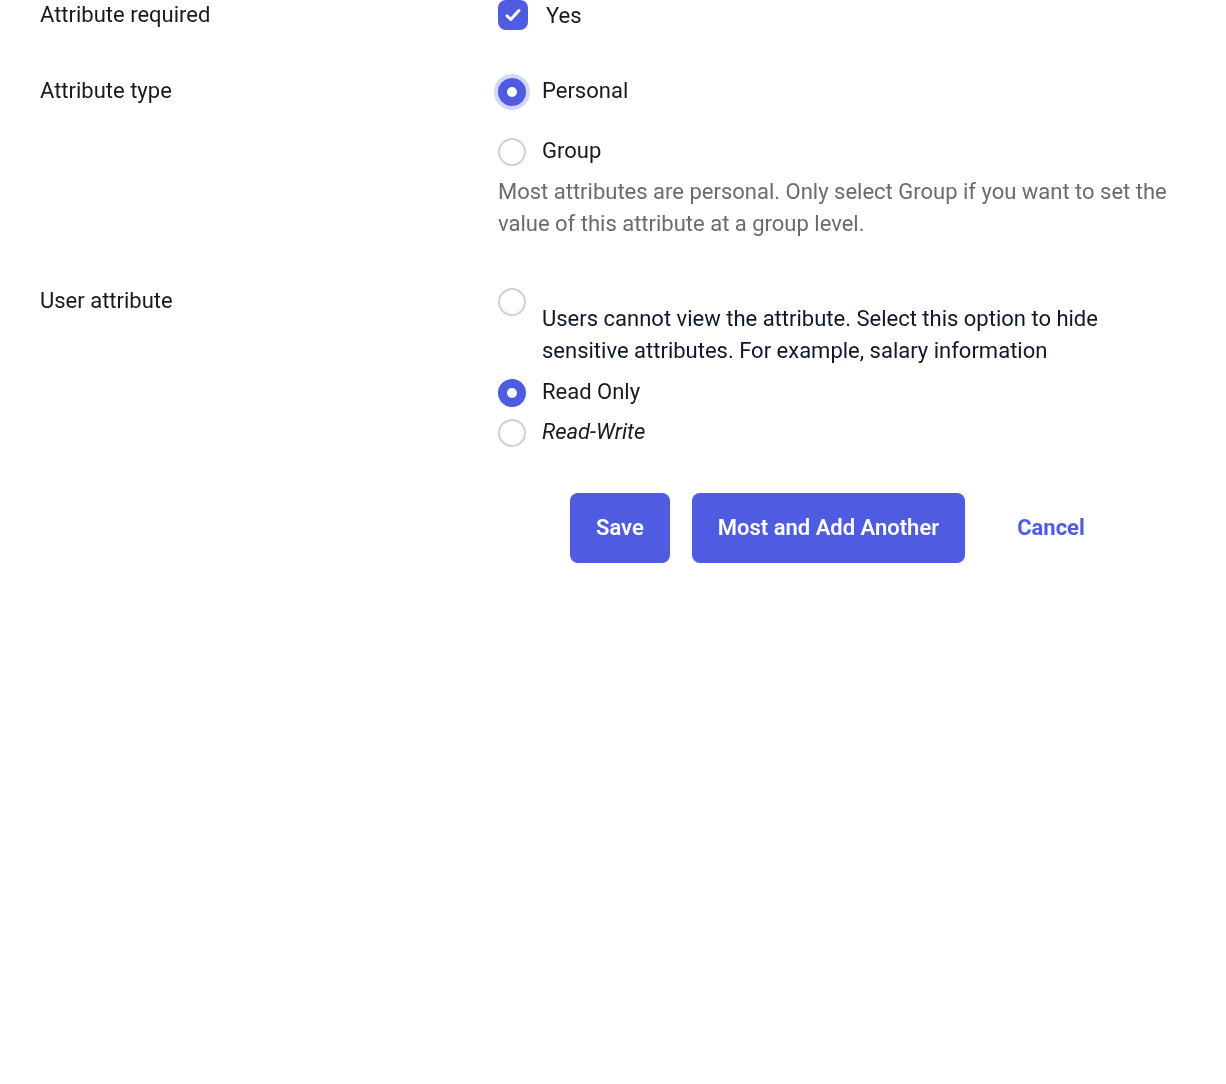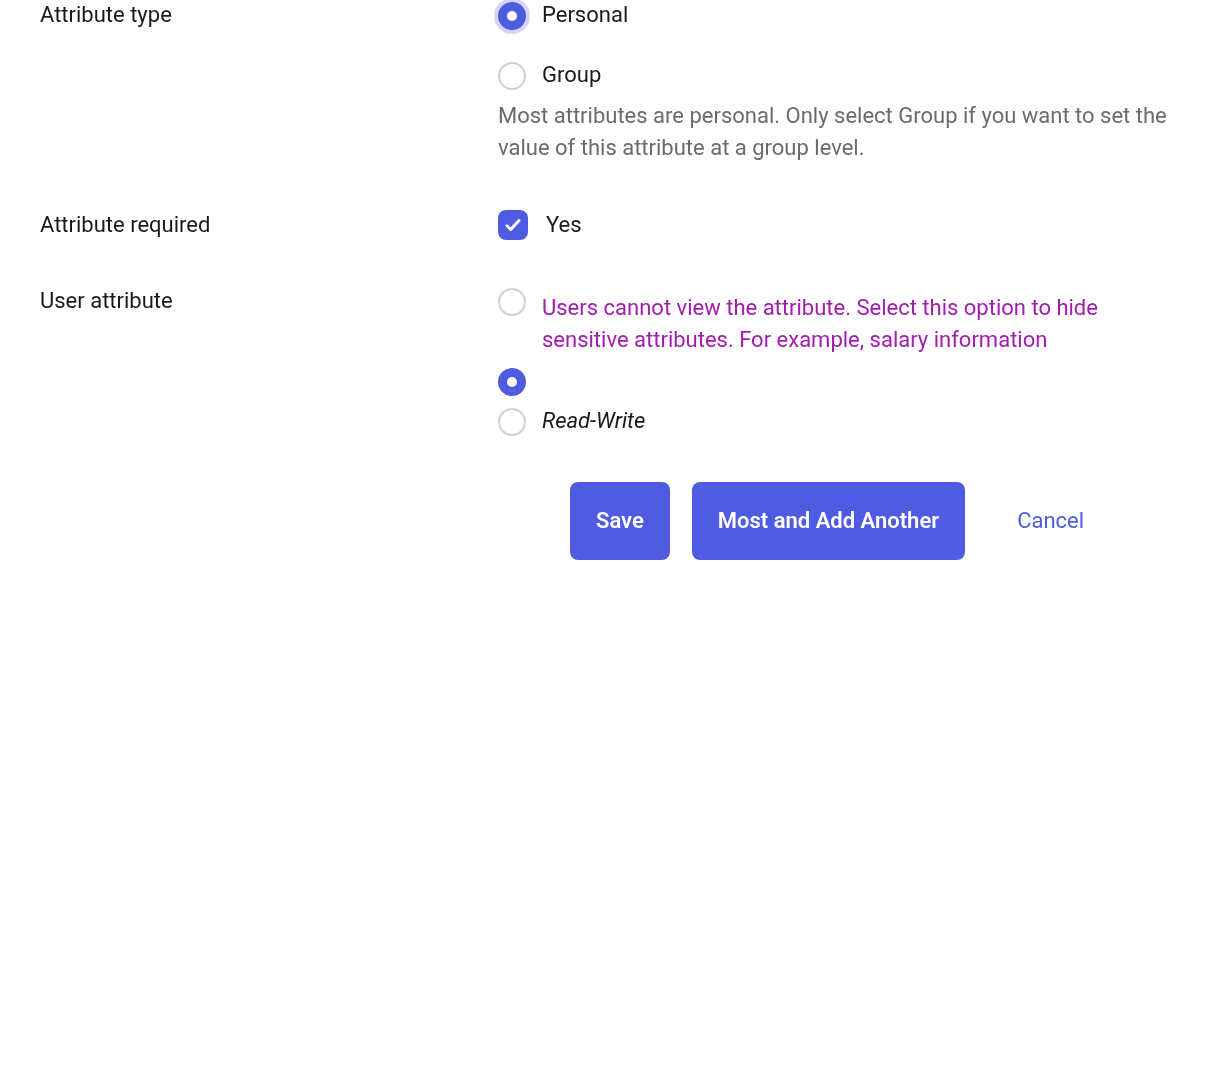--- a/index.html
+++ b/index.html
@@ -117,116 +117,117 @@
       flex: 1;
       min-width: 0;
     }
     .radio-label {
       font-size: 22px;
       color: #1a1a1a;
       line-height: 1.35;
     }
     .radio-desc {
       font-size: 22px;
-      color: #a21caf;
+      color: #0f172a;
       line-height: 1.45;
-      margin-top: 6px;
+      margin-top: 17px;
     }
 
     .actions {
       display: flex;
       align-items: center;
       gap: 22px;
       justify-content: flex-start;
       padding-left: 530px;
       margin-top: 40px;
     }
     .btn {
       display: inline-flex;
       align-items: center;
       justify-content: center;
-      height: 78px;
+      height: 70px;
       padding: 0 26px;
       border-radius: 8px;
       font-size: 22px;
       font-weight: 600;
       cursor: pointer;
       border: none;
       font-family: inherit;
     }
     .btn-primary {
       background: #4f5be0;
       color: #fff;
     }
     .btn-cancel {
       background: transparent;
       color: #4f5be0;
-      font-weight: 400;
+      font-weight: 700;
       padding: 0 12px;
       margin-left: 18px;
     }
   </style>
 </head>
 <body>
 
 <div class="form">
-
-  <div class="row">
-    <div class="label-col">
-      <span class="label">Attribute type</span>
-    </div>
-    <div class="control-col radio-group">
-      <div class="radio-option tight">
-        <span class="radio selected"></span>
-        <div class="radio-text">
-          <div class="radio-label">Personal</div>
-        </div>
-      </div>
-      <div class="radio-option tight" style="margin-top:30px;margin-bottom:0;">
-        <span class="radio"></span>
-        <div class="radio-text">
-          <div class="radio-label">Group</div>
-        </div>
-      </div>
-      <div class="helper-below">Most attributes are personal. Only select Group if you want to set the value of this attribute at a group level.</div>
-    </div>
-  </div>
 
   <div class="row">
     <div class="label-col">
       <span class="label">Attribute required</span>
     </div>
     <div class="control-col">
       <div class="check-row">
         <span class="checkbox">
           <svg viewBox="0 0 24 24" fill="none" stroke="#fff" stroke-width="4" stroke-linecap="round" stroke-linejoin="round">
             <polyline points="4 13 9 18 20 6"></polyline>
           </svg>
         </span>
         <span class="check-label">Yes</span>
       </div>
     </div>
   </div>
 
   <div class="row">
     <div class="label-col">
+      <span class="label">Attribute type</span>
+    </div>
+    <div class="control-col radio-group">
+      <div class="radio-option tight">
+        <span class="radio selected"></span>
+        <div class="radio-text">
+          <div class="radio-label">Personal</div>
+        </div>
+      </div>
+      <div class="radio-option tight" style="margin-top:30px;margin-bottom:0;">
+        <span class="radio"></span>
+        <div class="radio-text">
+          <div class="radio-label">Group</div>
+        </div>
+      </div>
+      <div class="helper-below">Most attributes are personal. Only select Group if you want to set the value of this attribute at a group level.</div>
+    </div>
+  </div>
+
+  <div class="row">
+    <div class="label-col">
       <span class="label">User attribute</span>
     </div>
     <div class="control-col">
 
       <div class="radio-option" style="margin-bottom:10px;">
         <span class="radio"></span>
         <div class="radio-text">
           <div class="radio-desc">Users cannot view the attribute. Select this option to hide sensitive attributes. For example, salary information</div>
         </div>
       </div>
 
       <div class="radio-option" style="margin-bottom:10px;">
         <span class="radio selected no-halo"></span>
         <div class="radio-text">
+          <div class="radio-label">Read Only</div>
         </div>
       </div>
 
       <div class="radio-option" style="margin-bottom:0;font-style:italic;">
         <span class="radio"></span>
         <div class="radio-text">
           <div class="radio-label">Read-Write</div>
         </div>
       </div>
 

